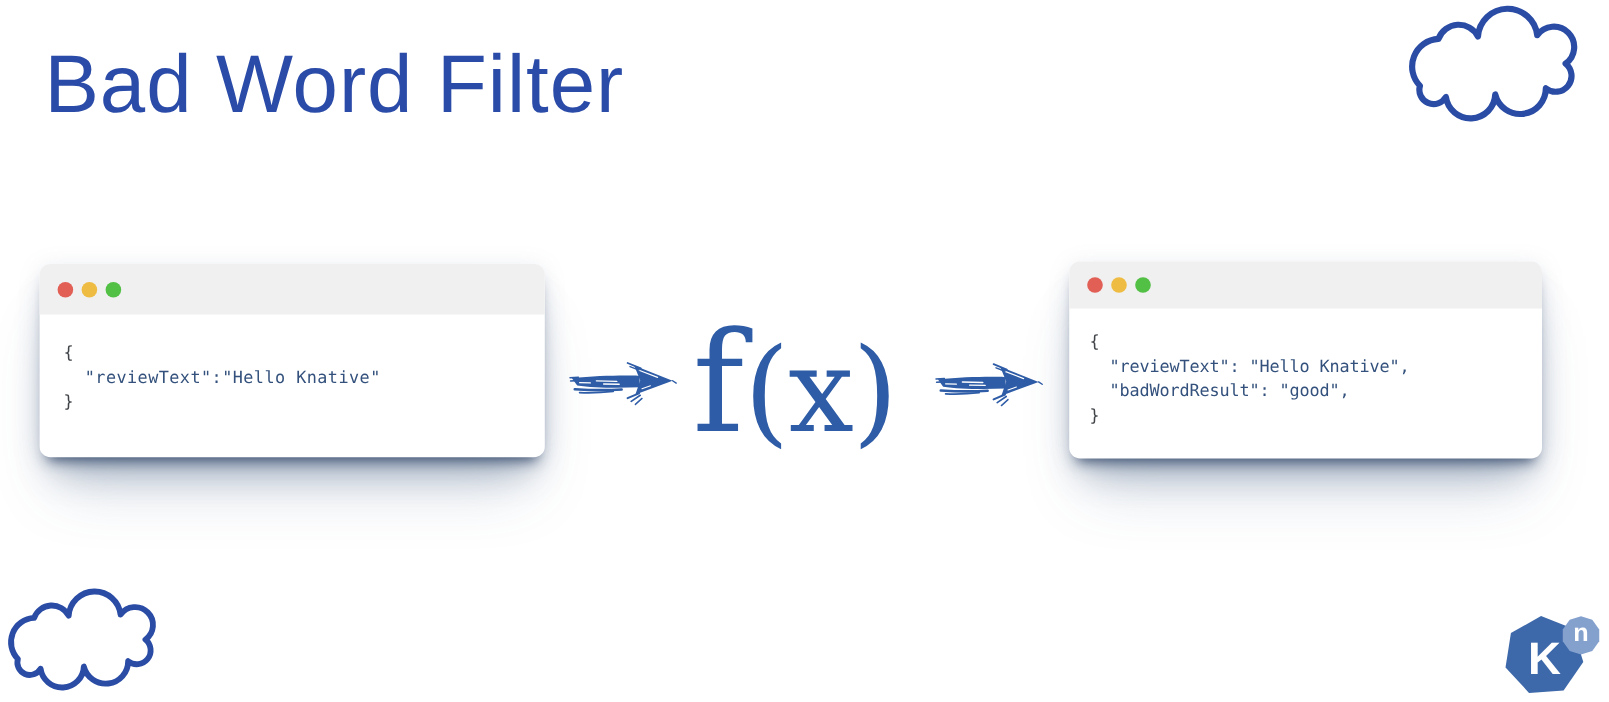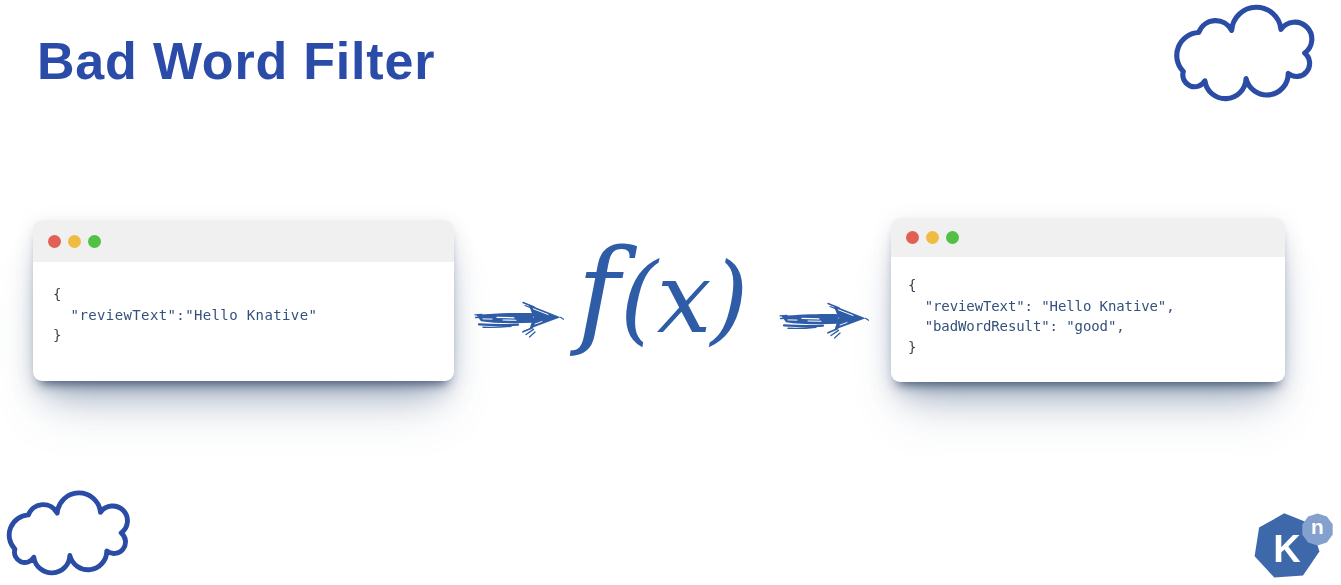--- a/index.html
+++ b/index.html
@@ -7,22 +7,22 @@
   body {
     position: relative;
     background: #ffffff;
     overflow: hidden;
     font-family: "Liberation Sans", sans-serif;
   }
   .slide-title {
     position: absolute;
     left: 37px;
     top: 31px;
-    font-size: 52px;
-    font-weight: 700;
+    font-size: 68px;
+    font-weight: 400;
     letter-spacing: 0.8px;
     color: #2b4ba8;
     white-space: nowrap;
   }
   .mac-window {
     position: absolute;
     background: #ffffff;
     border-radius: 9px;
     box-shadow: 0 9px 11px -7px rgba(48, 68, 102, 0.88),
                 0 20px 28px -10px rgba(60, 85, 120, 0.42),
@@ -51,23 +51,22 @@
     line-height: 20.5px;
   }
   .code-line { white-space: pre; }
   #window-input  .window-body { padding: 22px 0 0 20px; letter-spacing: 0.38px; }
   #window-output .window-body { padding: 18px 0 0 17px; letter-spacing: -0.1px; }
   .code-line.role-brace  { color: #3f4347; }
   .code-line.role-string { color: #33517c; }
   .fx-label {
     position: absolute;
     left: 577px;
-    top: 224px;
+    top: 252px;
     font-family: "DejaVu Serif", serif;
-    font-style: italic;
     color: #2e5ca6;
     white-space: nowrap;
   }
   .fx-label .fx-f    { font-size: 116px; }
   .fx-label .fx-args { font-size: 97px; letter-spacing: -1px; }
   .sketch-arrow { position: absolute; }
   #arrow-left  { left: 472px; top: 296px; }
   #arrow-right { left: 777px; top: 297px; }
   .cloud { position: absolute; }
   #cloud-top-right   { left: 1172px; top: 3px; }

